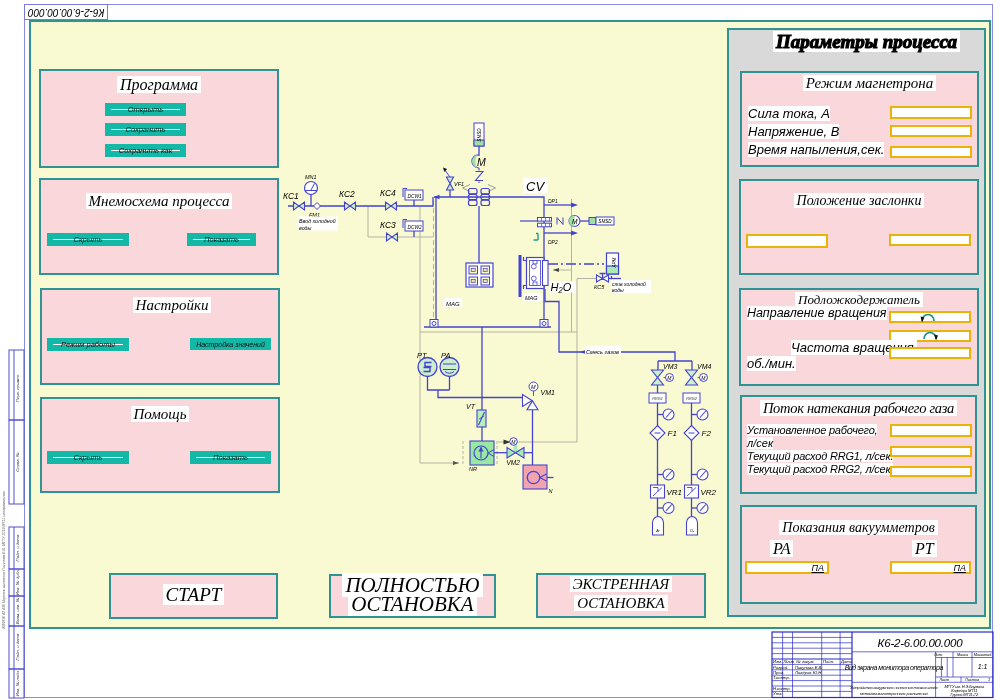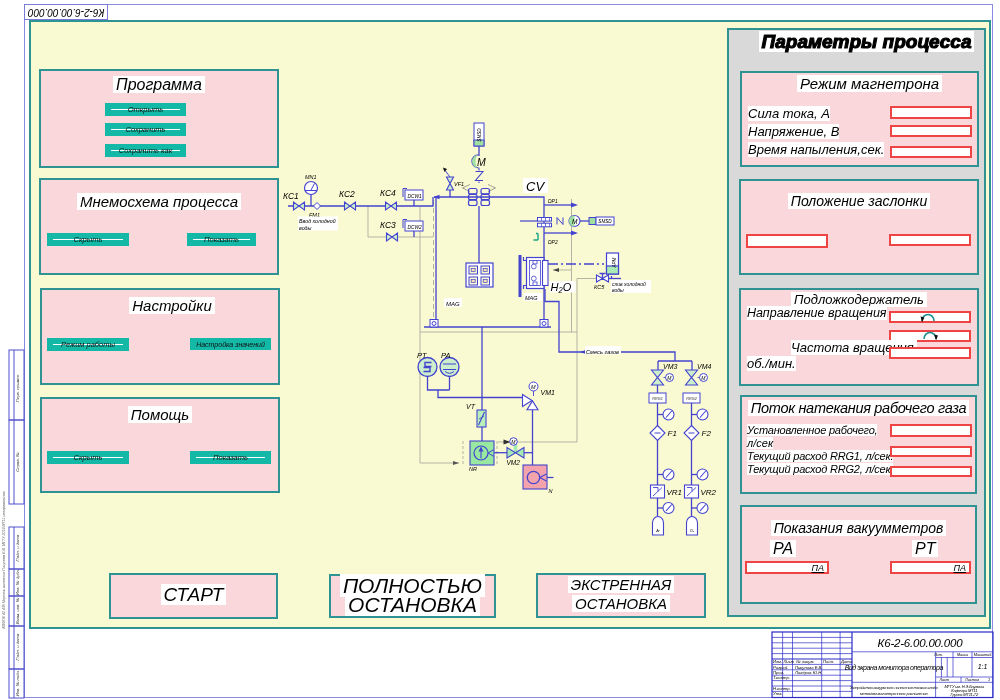--- a/index.html
+++ b/index.html
@@ -3,23 +3,23 @@
 <meta charset="utf-8">
 <style>
   html,body{margin:0;padding:0;}
   body{width:1000px;height:700px;position:relative;background:#ffffff;overflow:hidden;
        font-family:"Liberation Sans", sans-serif;}
   .abs{position:absolute;}
   .panel{position:absolute;background:#f9d7db;border:2px solid #2f9393;box-sizing:border-box;}
   .btn{position:absolute;background:#ffffff;border:6px solid #14b8a6;box-sizing:border-box;
        display:flex;align-items:center;justify-content:center;
        font-style:italic;font-size:7.5px;color:#111;}
-  .ptitle{position:absolute;font-style:italic;color:#000;white-space:nowrap;}
+  .ptitle{position:absolute;font-style:italic;color:#000;white-space:nowrap;font-family:Liberation Serif, serif;}
   .wbg{background:#fff;padding:0 3px;}
-  .inbox{position:absolute;background:#fff;border:2px solid #ef4444;box-sizing:border-box;text-decoration:underline;}
+  .inbox{position:absolute;background:#fff;border:2px solid #eab308;box-sizing:border-box;text-decoration:underline;}
   .lbl{position:absolute;font-style:italic;color:#000;background:#fff;white-space:nowrap;}
   .fline{position:absolute;background:#8a8ae0;}
 </style>
 </head>
 <body>
 
 <div class="fline" style="left:24px;top:4px;width:969px;height:1px;"></div>
 <div class="fline" style="left:24px;top:4px;width:1px;height:694px;"></div>
 <div class="fline" style="left:992px;top:4px;width:1px;height:694px;"></div>
 <div class="fline" style="left:24px;top:697px;width:969px;height:1px;"></div>

